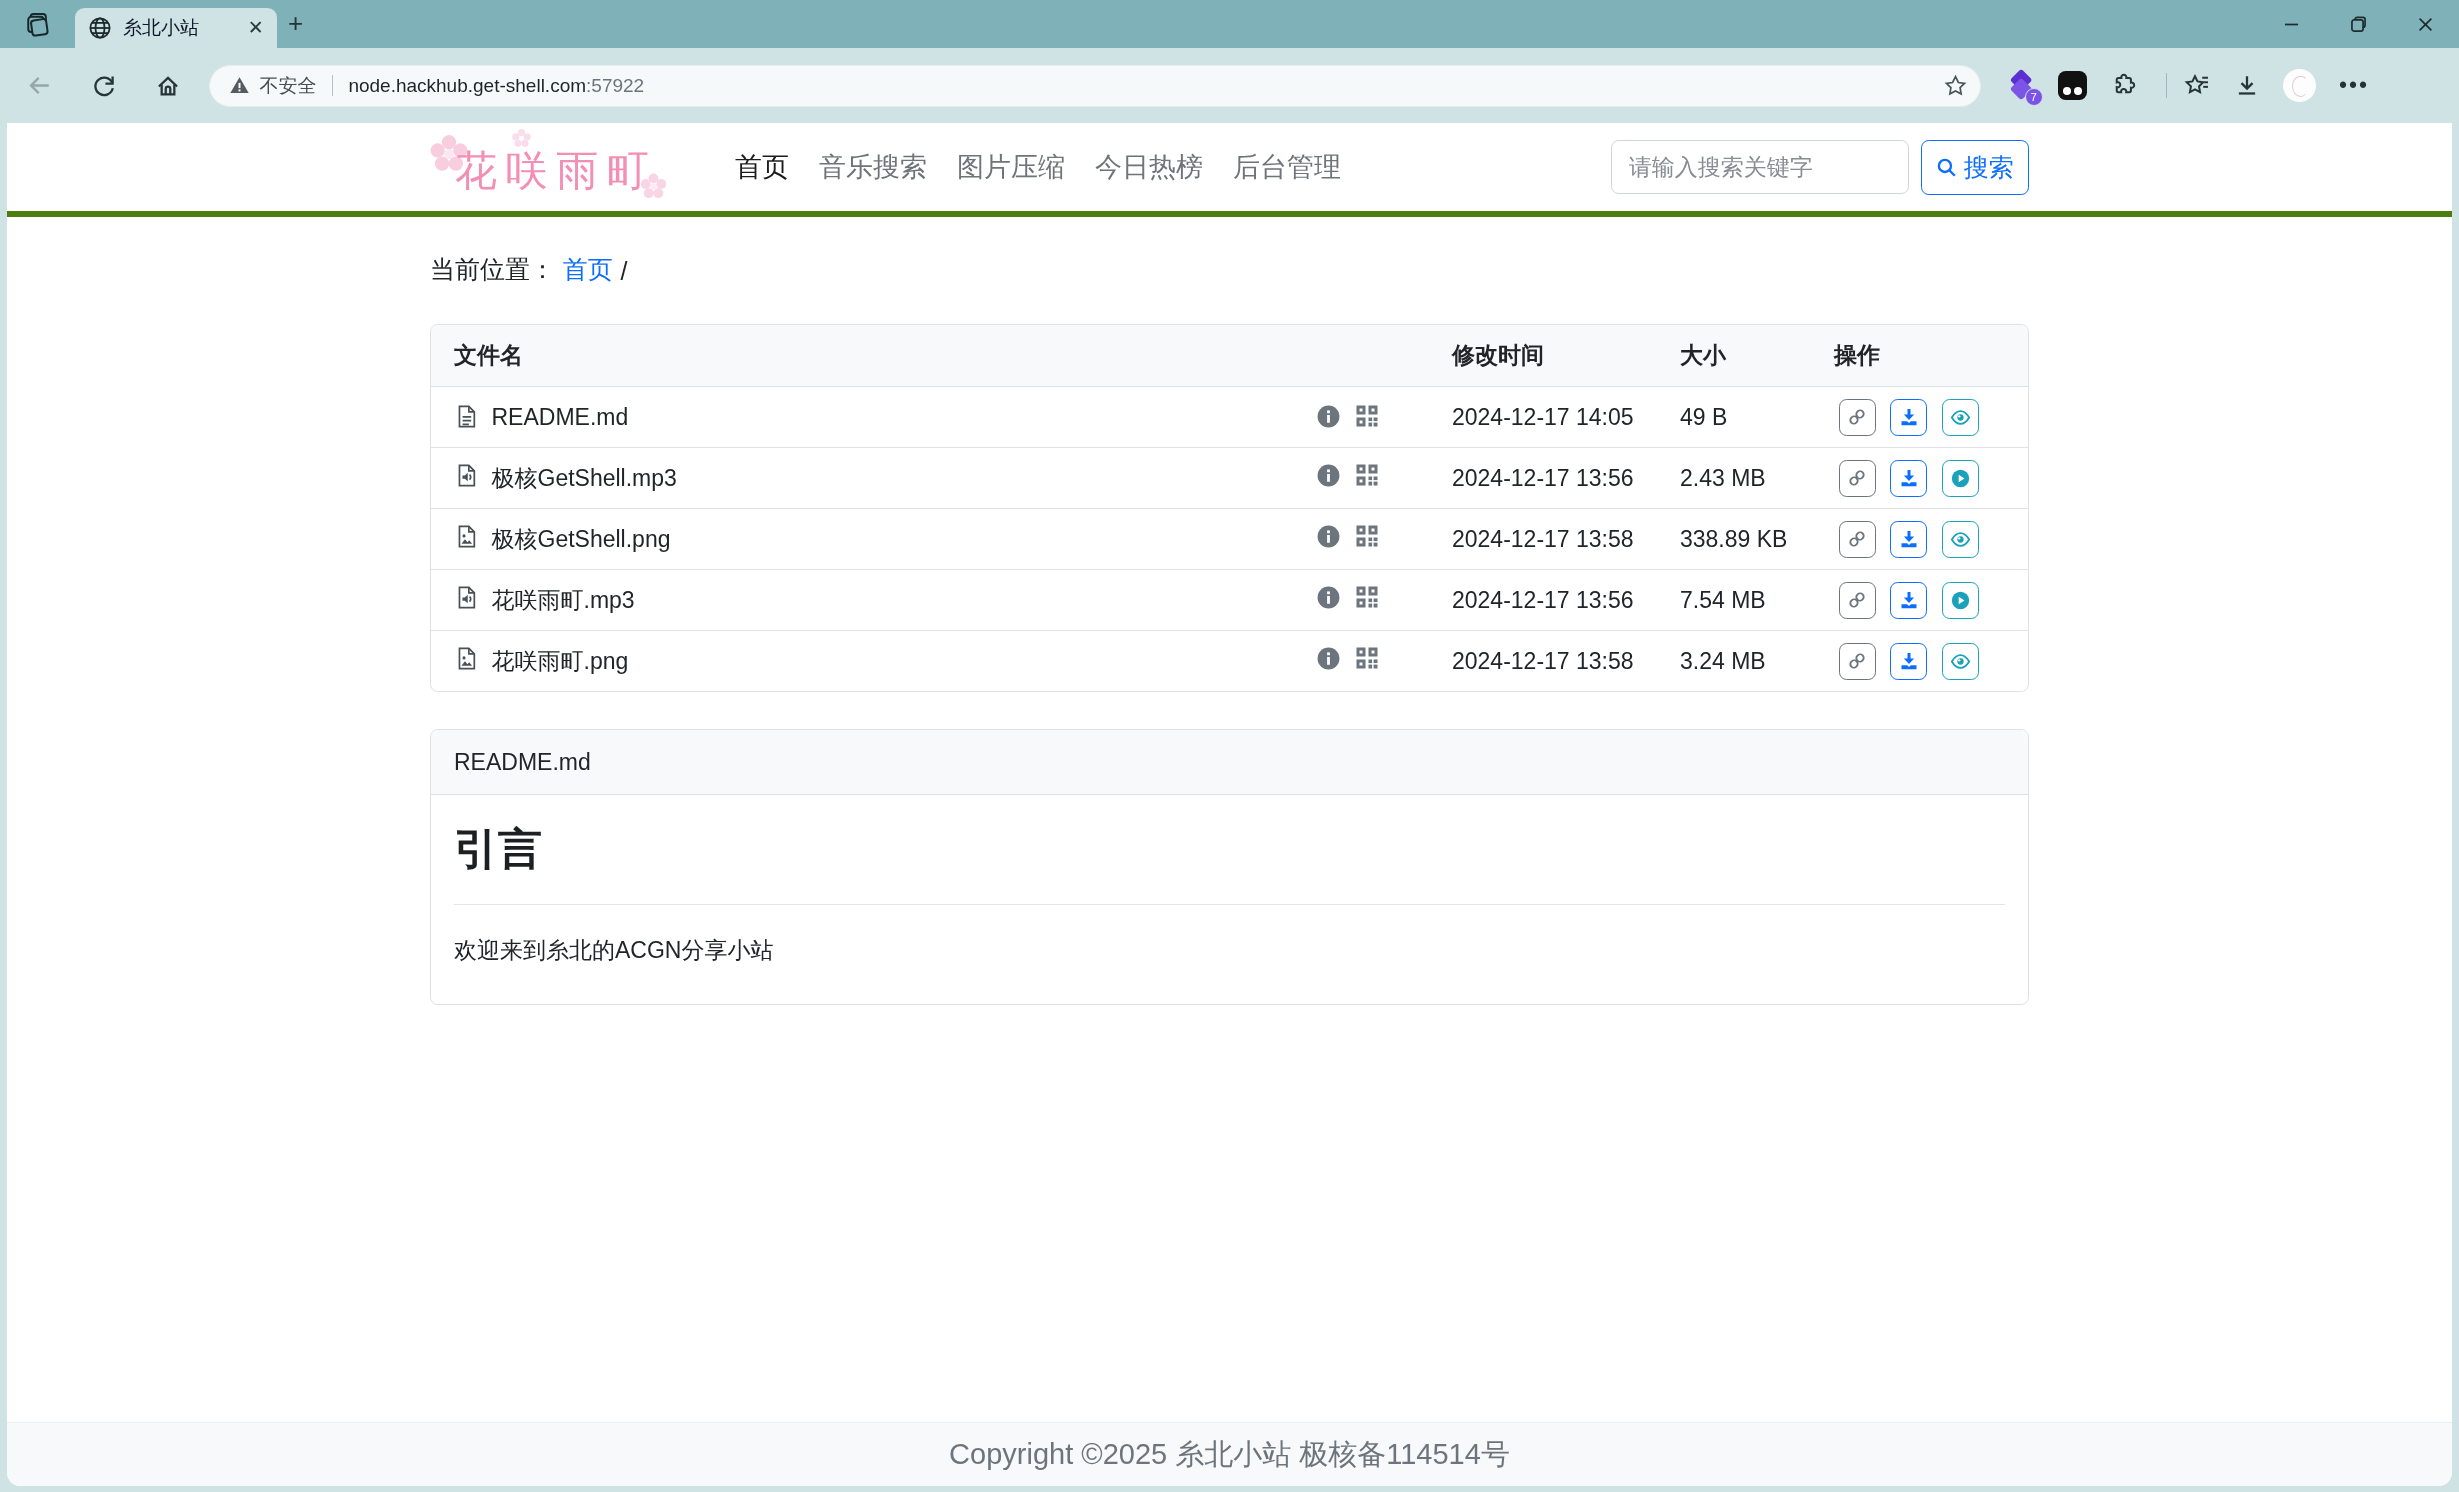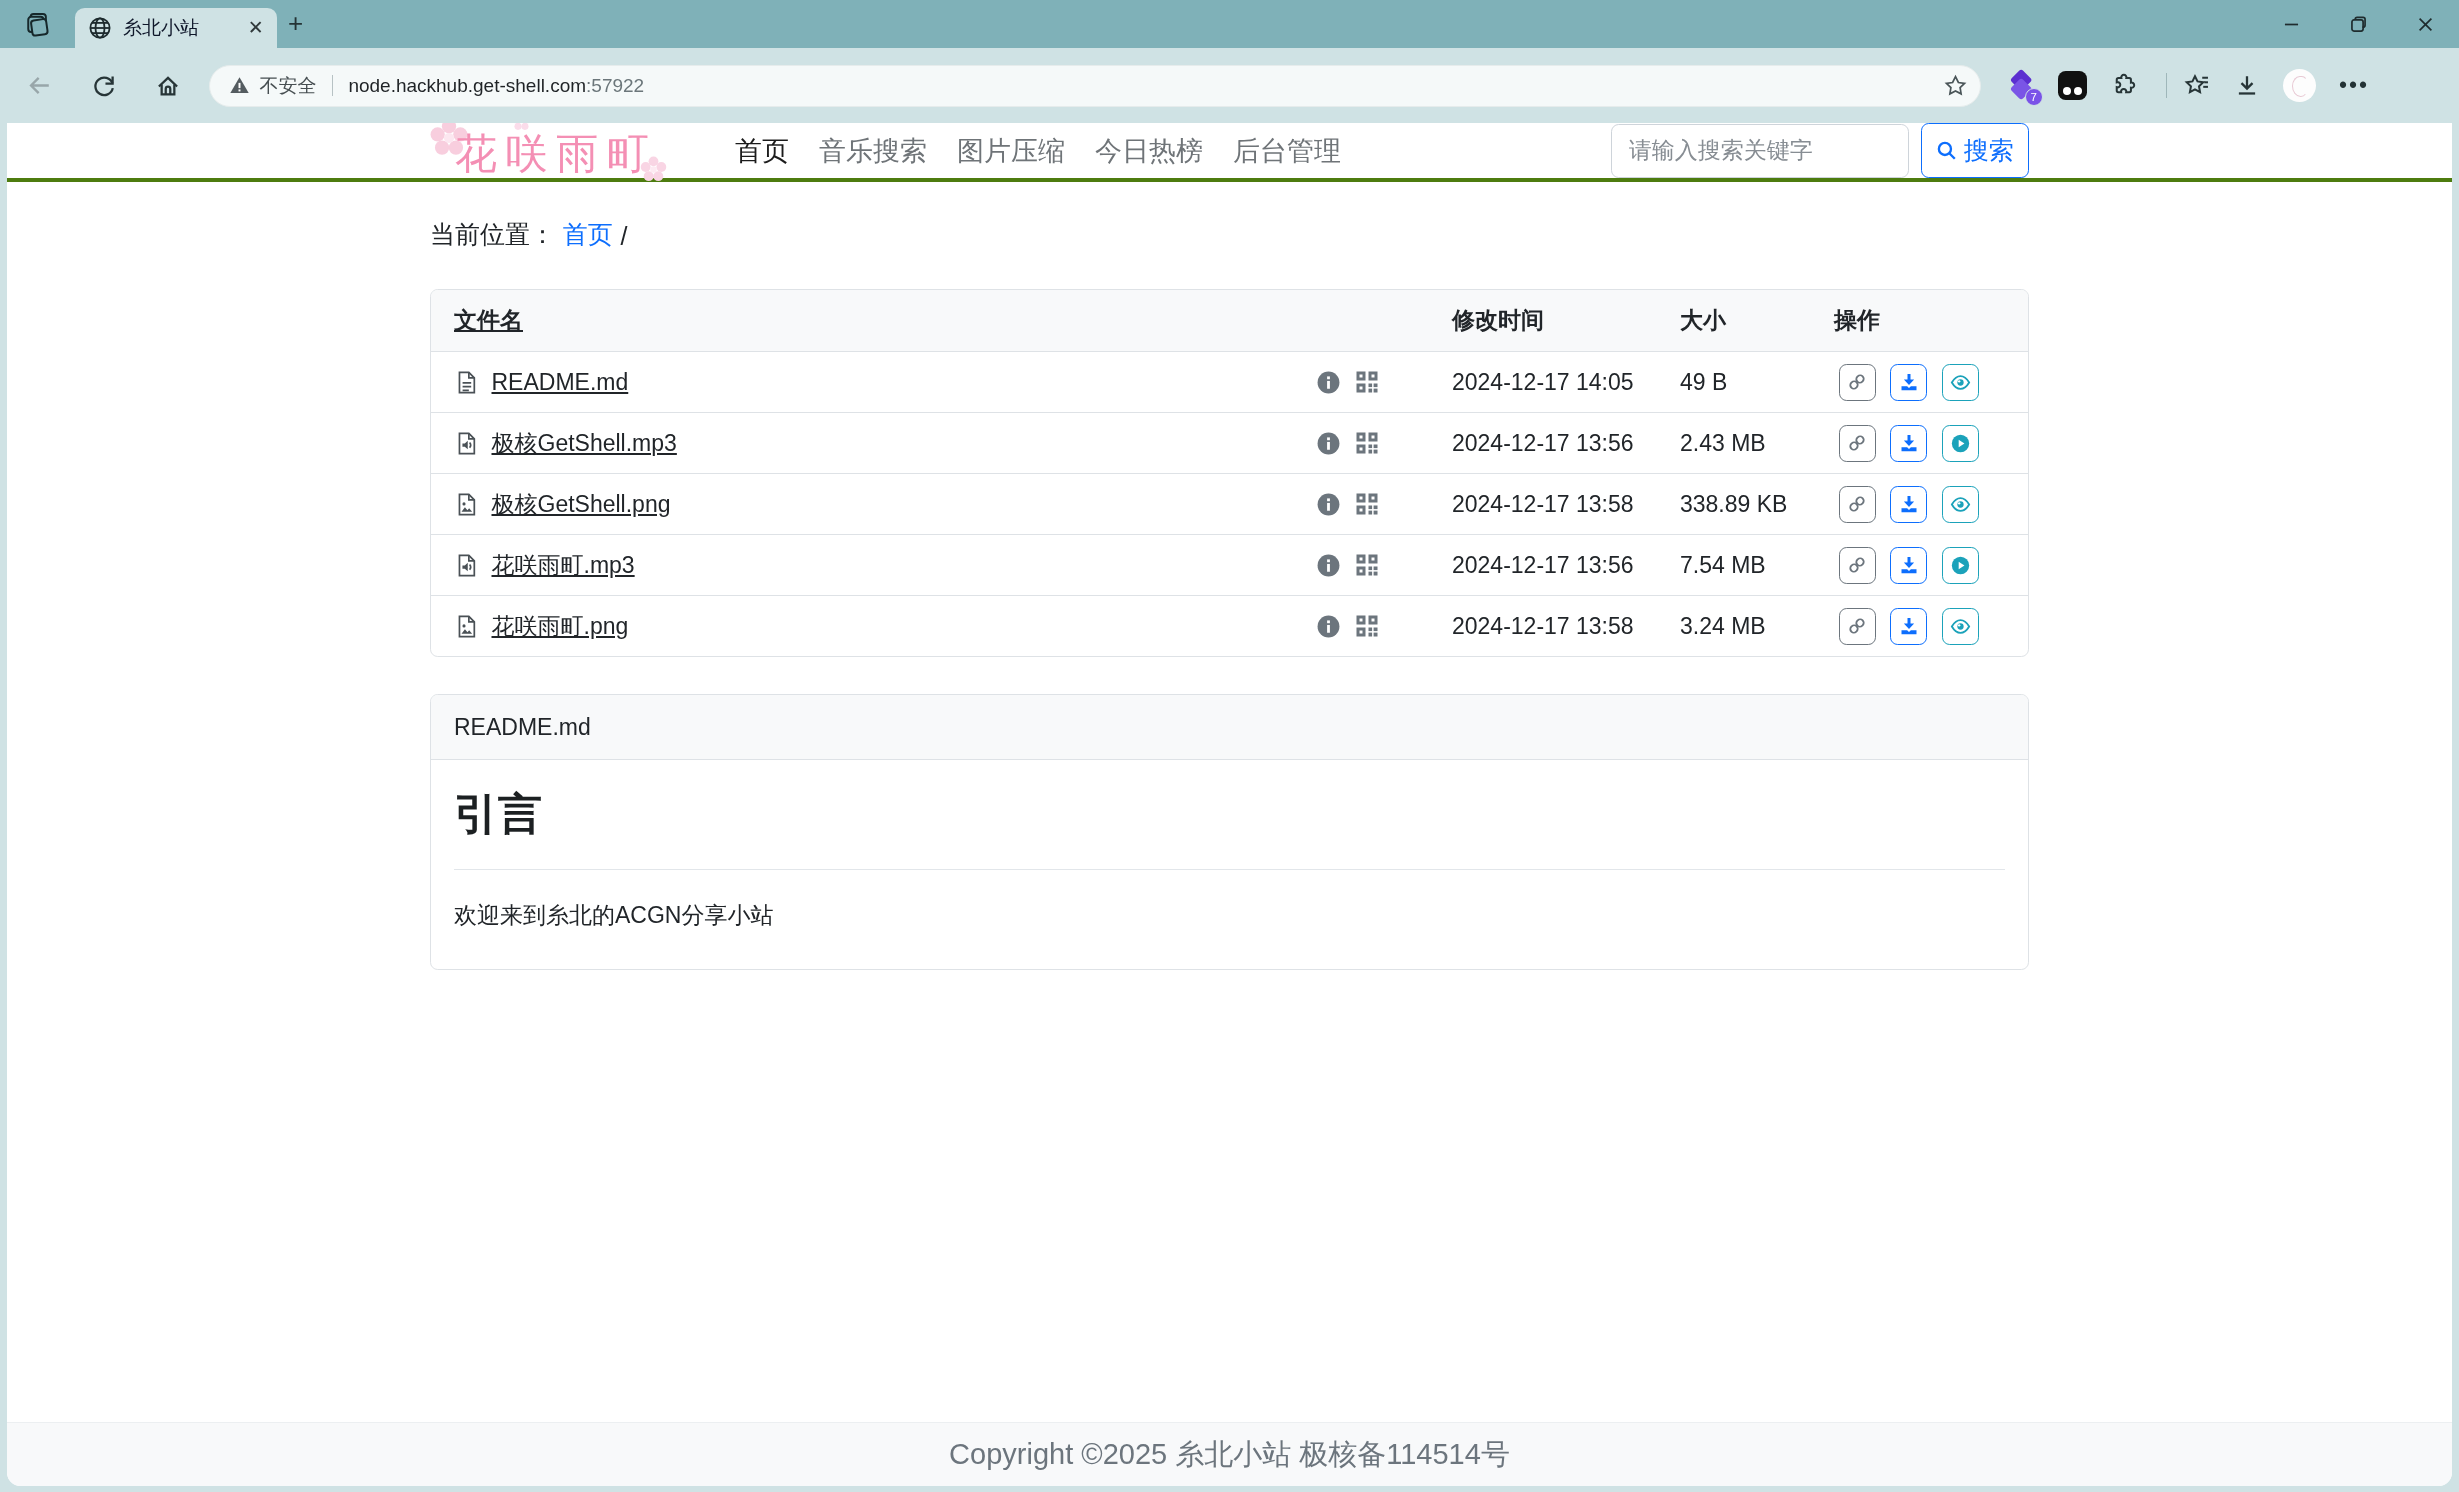--- a/index.html
+++ b/index.html
@@ -48,21 +48,21 @@
   .avatar { width:33px; height:33px; border-radius:50%; background:#fdfdfd; position:relative; overflow:hidden; }
   .avatar::after { content:""; position:absolute; left:8.6px; top:6.7px; width:14.4px; height:19px;
                    border:1.9px solid #e8c9d4; border-radius:50% 40% 45% 55%; border-right-color:transparent; }
   .dots { font-size:23px; color:#243335; letter-spacing:1.9px; }
 
   
   .page { position:absolute; top:123px; left:6.7px; right:6.7px; bottom:6.7px; background:#fff;
           border-radius:0 0 13.4px 13.4px; overflow:hidden; }
   .container { width:1599px; margin:0 auto; }
 
-  .site-header { height:59px; border-bottom:4px solid #4d7c0f; }
+  .site-header { height:94px; border-bottom:6px solid #4d7c0f; }
   .header-row { height:100%; display:flex; align-items:center; }
   .logo { position:relative; width:252px; height:75px; flex:none; }
   .logo-flower { position:absolute; z-index:0; }
   .lf1 { left:-1.9px; top:3.8px; } .lf2 { left:209px; top:42px; } .lf3 { left:81px; top:-1.9px; }
   .logo-text { position:absolute; left:25px; top:13.4px; z-index:1; font-size:42px; letter-spacing:8.6px;
                color:#f48fb4; font-family:"Liberation Serif","DejaVu Serif",serif; white-space:nowrap; }
   .main-nav { display:flex; align-items:center; gap:30px; margin-left:53px; }
   .main-nav a { font-size:27px; color:#6f7478; text-decoration:none; white-space:nowrap; }
   .main-nav a.active { color:#1b1b1b; }
   .search-box { margin-left:auto; display:flex; align-items:center; gap:12.5px; }
@@ -73,21 +73,21 @@
                 color:#0d6efd; font-size:25px; display:flex; align-items:center; justify-content:center;
                 gap:6.7px; font-family:inherit; }
 
   .breadcrumb { padding-top:36px; font-size:25px; color:#212529; display:flex; gap:7.7px; align-items:flex-end; }
   .breadcrumb a { color:#0d6efd; text-decoration:none; }
 
   .file-card { margin-top:38px; border:1px solid #dee2e6; border-radius:7.7px; overflow:hidden; background:#fff; }
   .frow { display:grid; grid-template-columns:1021px 228px 154px auto; align-items:center; }
   .fhead { height:61px; background:#f8f9fa; font-weight:bold; font-size:23px; color:#212529; }
   .fbody .frow { height:61px; border-top:1px solid #dee2e6; font-size:23px; color:#212529; }
-  .cell-name { display:flex; align-items:center; padding:0 73px 0 23px; min-width:0;text-decoration:underline; }
+  .cell-name { display:flex; align-items:flex-start; padding:0 73px 0 23px; min-width:0; }
   .cell-name .fname { margin-left:12.5px; white-space:nowrap; }
   .fhead .cell-name { padding-left:23px; }
   .meta-icons { margin-left:auto; display:flex; align-items:center; gap:14.4px; }
   .cell-plain { padding-right:9.6px; white-space:nowrap; }
   .cell-ops { display:flex; align-items:center; gap:14.4px; padding-left:4.8px; }
   .op-btn { width:37px; height:37px; border-radius:7.7px; background:#fff; display:flex; align-items:center;
             justify-content:center; }
   .op-link { border:1.4px solid #6c757d; }
   .op-down { border:1.4px solid #0d6efd; }
   .op-view { border:1.4px solid #1ba2ba; }

